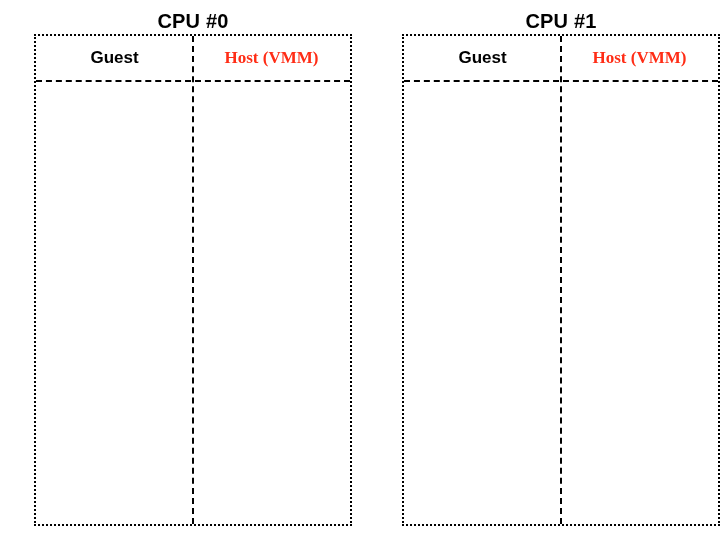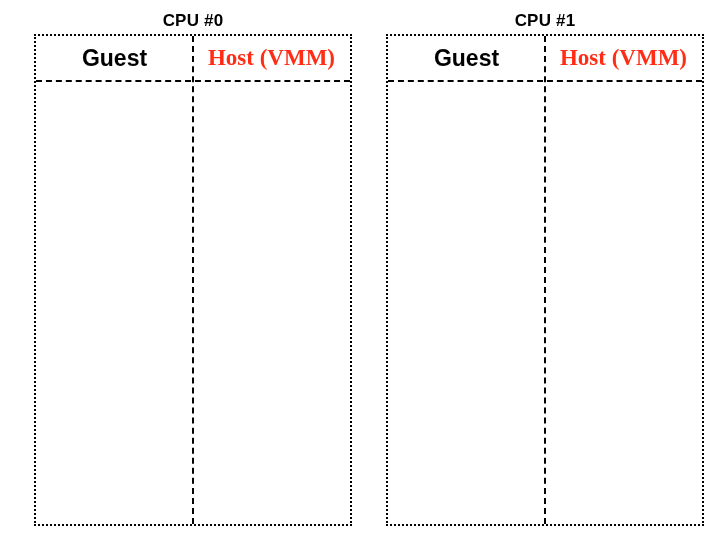--- a/index.html
+++ b/index.html
@@ -16,27 +16,27 @@
     width: 720px;
     height: 540px;
     background: var(--background, #ffffff);
   }
   .panel {
     position: absolute;
     top: 11px;
     width: 318px;
   }
   .panel-0 { left: 34px; }
-  .panel-1 { left: 386px; }
+  .panel-1 { left: 402px; }
   .panel-title {
     height: 20px;
     line-height: 20px;
     margin-bottom: 3px;
     text-align: center;
-    font-size: 17px;
+    font-size: 20px;
     font-weight: bold;
     color: var(--title-text, #000000);
     letter-spacing: 0.2px;
   }
   .vm-box {
     position: relative;
     box-sizing: border-box;
     height: 492px;
     border: 2px dotted var(--border, #000000);
     background: var(--background, #ffffff);
@@ -45,21 +45,21 @@
     display: flex;
     box-sizing: border-box;
     height: 46px;
     border-bottom: 2px dashed var(--border, #000000);
   }
   .vm-cell {
     flex: 1 1 50%;
     display: flex;
     align-items: center;
     justify-content: center;
-    font-size: 23px;
+    font-size: 17px;
     font-weight: bold;
   }
   .guest-label { color: var(--guest-text, #000000); }
   .host-label  { color: var(--host-text,  #ff2d16); font-family: Liberation Serif, serif; }
   .vm-body {
     display: flex;
     height: calc(100% - 46px);
   }
   .vm-area { flex: 1 1 50%; }
   .column-divider {

